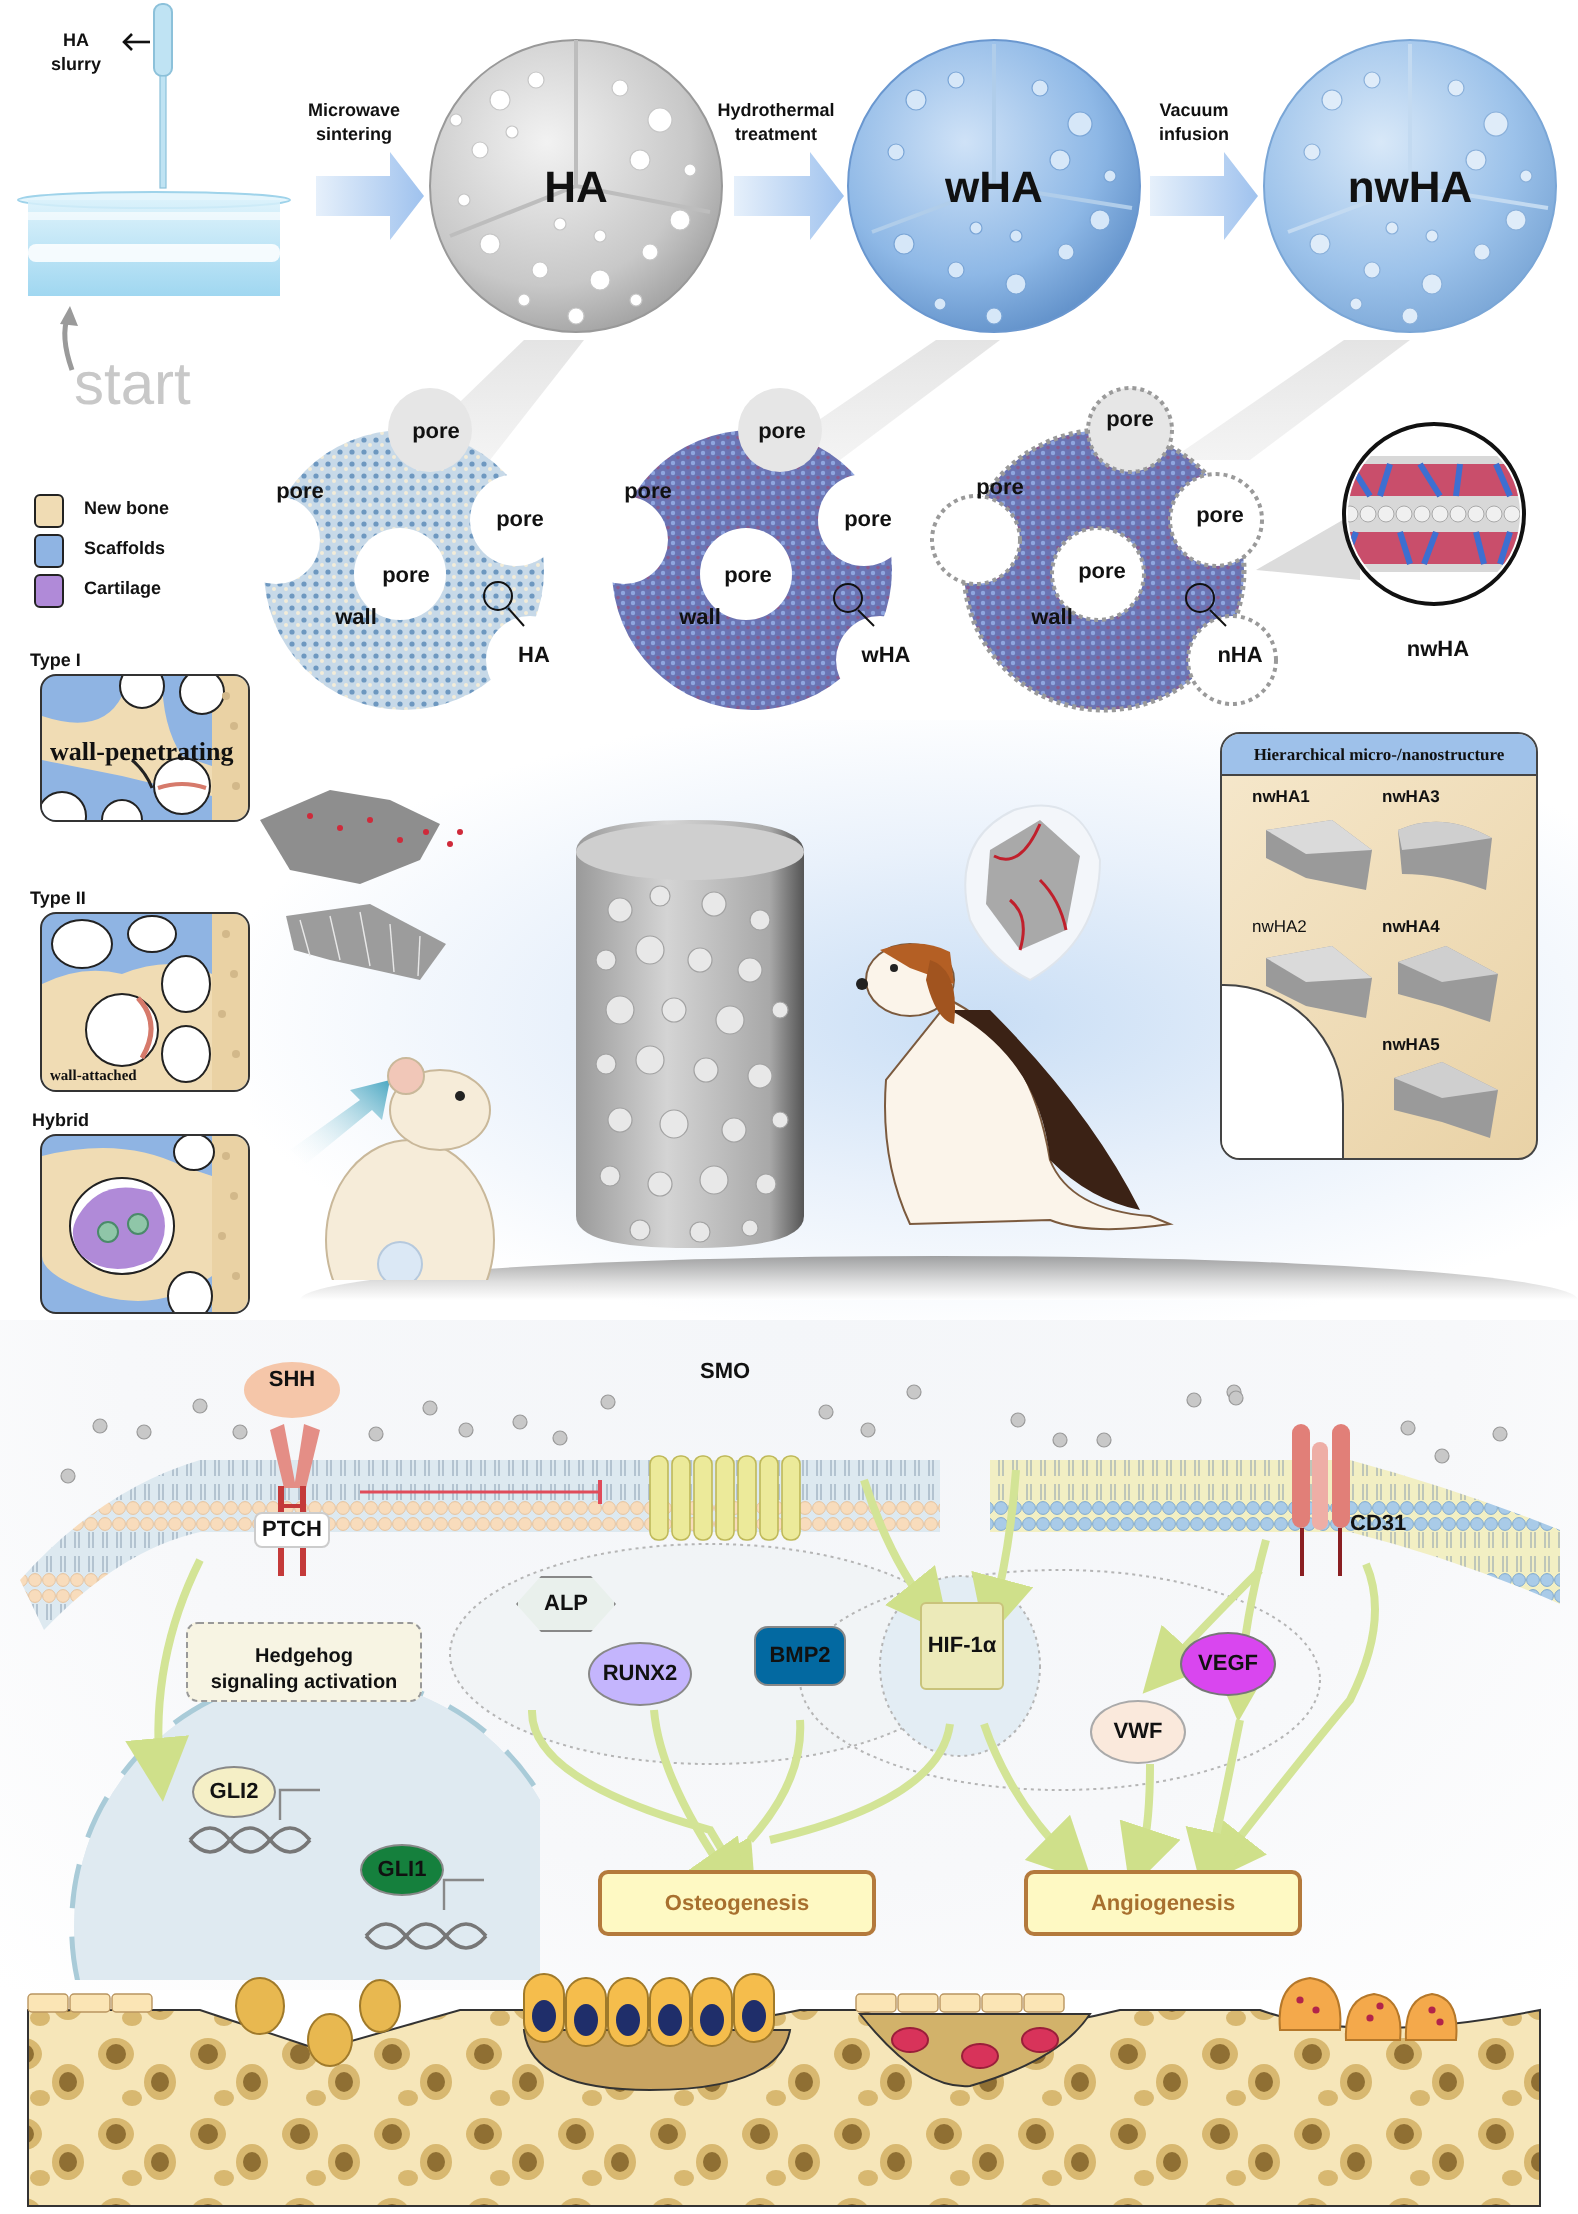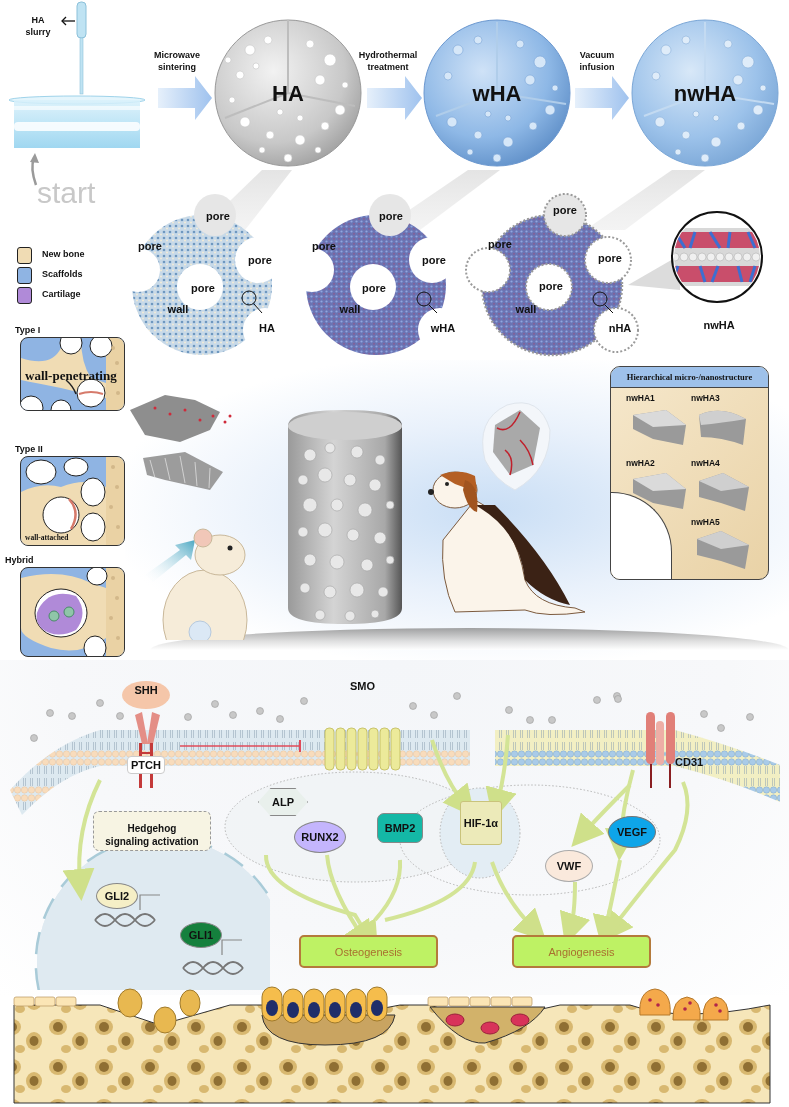--- a/index.html
+++ b/index.html
@@ -8,22 +8,22 @@
   .abs { position:absolute; }
   .lbl { position:absolute; font-weight:bold; font-size:10px; text-align:center; line-height:12px; color:#111; }
   .serif { font-family:"Liberation Serif", "DejaVu Serif", serif; }
   .big-label { font-size:22px; font-weight:bold; }
   .legend-swatch { position:absolute; width:13px; height:15px; border:1.5px solid #222; border-radius:3px; }
   .legend-text { position:absolute; font-size:9px; font-weight:bold; }
   .type-title { position:absolute; font-size:9px; font-weight:bold; text-align:left; width:110px; }
   .panel-box { position:absolute; border:1.5px solid #333; border-radius:8px; overflow:hidden; }
   .pill { position:absolute; display:flex; align-items:center; justify-content:center;
           font-weight:bold; font-size:11px; border:1px solid #888; }
-  .outcome-box { position:absolute; border:2px solid #b47a3c; border-radius:5px; background:#bef264;
-                 color:#a8702f; font-weight:normal; font-size:11px; display:flex; align-items:center; justify-content:center; }
+  .outcome-box { position:absolute; border:2px solid #b47a3c; border-radius:5px; background:#fef9c3;
+                 color:#a8702f; font-weight:bold; font-size:11px; display:flex; align-items:center; justify-content:center; }
 </style>
 </head>
 <body>
 
 <svg class="abs" style="left:0;top:0" width="789" height="200">
   <defs>
     <radialGradient id="gSphereGray" cx="40%" cy="35%" r="70%">
       <stop offset="0%" stop-color="#f2f2f2"></stop>
         <stop offset="70%" stop-color="#c8c8c8"></stop>
         <stop offset="100%" stop-color="#a0a0a0"></stop>
@@ -329,21 +329,21 @@
     <g fill="#d2b88a">
         <circle cx="92" cy="10" r="2"></circle>
         <circle cx="96" cy="30" r="2"></circle>
         <circle cx="90" cy="50" r="2"></circle>
         <circle cx="97" cy="70" r="2"></circle>
       </g>
   </svg>
   <div class="abs serif" style="left:4px;top:76px;font-size:7.5px;font-weight:bold">wall-attached</div>
 </div>
 
-<div class="type-title" style="left:5px;top:555px">Hybrid</div>
+<div class="type-title" style="left:16px;top:555px">Hybrid</div>
 <div class="panel-box" style="left:20px;top:567px;width:103px;height:88px;background:#8fb4e3">
   <svg width="103" height="88">
     <rect x="85" y="0" width="18" height="88" fill="#ead2a4"></rect>
     <path d="M0 10 Q40 0 70 15 L85 20 L85 70 Q60 88 30 80 Q0 70 0 60 Z" fill="#f0dcb4"></path>
     <ellipse cx="40" cy="45" rx="26" ry="24" fill="#fff" stroke="#222"></ellipse>
     <path d="M18 40 Q30 20 55 28 Q68 45 55 62 Q35 72 20 60 Q12 50 18 40 Z" fill="#b08ad8"></path>
     <circle cx="33" cy="48" r="5" fill="#8fc6a8" stroke="#4a8a6a"></circle>
     <circle cx="48" cy="44" r="5" fill="#8fc6a8" stroke="#4a8a6a"></circle>
     <ellipse cx="76" cy="8" rx="10" ry="9" fill="#fff" stroke="#222"></ellipse>
     <ellipse cx="74" cy="80" rx="11" ry="12" fill="#fff" stroke="#222"></ellipse>
@@ -454,21 +454,21 @@
     <path d="M372 48 Q385 55 395 32 M395 60 Q405 70 408 85 M380 70 Q390 78 385 95" stroke="#c0202c" stroke-width="1.5" fill="none"></path>
   </g>
 </svg>
 
 <div class="abs" style="left:610px;top:366px;width:157px;height:212px;border:1.5px solid #444;border-radius:10px;background:linear-gradient(135deg,#f6e8cc,#e9d2a6);overflow:hidden">
   <div class="serif" style="height:20px;background:#9ec1ea;border-bottom:1.5px solid #444;font-size:8.5px;font-weight:bold;text-align:center;line-height:20px">Hierarchical micro-/nanostructure</div>
   <div class="abs" style="left:-30px;top:125px;width:90px;height:120px;background:#ffffff;border-radius:0 60px 0 0;border-top:1.5px solid #444;border-right:1.5px solid #444"></div>
 
   <div class="abs" style="left:15px;top:26px;font-size:8.5px;font-weight:bold">nwHA1</div>
   <div class="abs" style="left:80px;top:26px;font-size:8.5px;font-weight:bold">nwHA3</div>
-  <div class="abs" style="left:15px;top:91px;font-size:8.5px;font-weight:bold">nwHA2</div>
+  <div class="abs" style="left:15px;top:91px;font-size:8.5px;font-weight:normal">nwHA2</div>
   <div class="abs" style="left:80px;top:91px;font-size:8.5px;font-weight:bold">nwHA4</div>
   <div class="abs" style="left:80px;top:150px;font-size:8.5px;font-weight:bold">nwHA5</div>
 
   <svg class="abs" style="left:0;top:0" width="157" height="212">
     <g>
         <path d="M22 48 L55 43 L75 58 L72 78 L42 72 L22 62 Z" fill="#9a9a9a"></path>
         <path d="M22 48 L55 43 L75 58 L42 60 Z" fill="#dadada"></path>
       </g>
     <g>
         <path d="M88 48 Q110 38 135 52 L132 78 Q110 70 90 70 Z" fill="#9a9a9a"></path>
@@ -616,23 +616,23 @@
 <div class="abs" style="left:675px;top:756px;font-weight:bold;font-size:11px">CD31</div>
 
 <div class="abs" style="left:93px;top:811px;width:118px;height:40px;border:1px dashed #999;border-radius:6px;background:#f7f4e3;font-weight:bold;font-size:10px;text-align:center;line-height:13px;white-space:pre-line;padding-top:10px;box-sizing:border-box">Hedgehog
 signaling activation</div>
 
 <div class="pill" style="left:96px;top:883px;width:40px;height:24px;border-radius:50%;background:#f5efc6">GLI2</div>
 <div class="pill" style="left:180px;top:922px;width:40px;height:24px;border-radius:50%;background:#15803d">GLI1</div>
 
 <div class="pill" style="left:258px;top:788px;width:48px;height:26px;background:#e9f0ec;clip-path:polygon(0 50%,25% 0,75% 0,100% 50%,75% 100%,25% 100%)">ALP</div>
 <div class="pill" style="left:294px;top:821px;width:50px;height:30px;border-radius:50%;background:#c4b5fd">RUNX2</div>
-<div class="pill" style="left:377px;top:813px;width:44px;height:28px;border-radius:7px;background:#14b8a6">BMP2</div>
+<div class="pill" style="left:377px;top:813px;width:44px;height:28px;border-radius:7px;background:#0369a1">BMP2</div>
 <div class="pill" style="left:460px;top:801px;width:40px;height:42px;border-radius:3px;background:#eceab9;border-color:#c9c37b">HIF-1α</div>
-<div class="pill" style="left:608px;top:816px;width:46px;height:30px;border-radius:50%;background:#0ea5e9;border-color:#777">VEGF</div>
+<div class="pill" style="left:590px;top:816px;width:46px;height:30px;border-radius:50%;background:#d946ef;border-color:#777">VEGF</div>
 <div class="pill" style="left:545px;top:850px;width:46px;height:30px;border-radius:50%;background:#fae9dc;border-color:#aaa">VWF</div>
 
 <div class="outcome-box" style="left:299px;top:935px;width:135px;height:29px">Osteogenesis</div>
 <div class="outcome-box" style="left:512px;top:935px;width:135px;height:29px">Angiogenesis</div>
 
 <svg class="abs" style="left:0;top:975px" width="789" height="132">
   <defs>
     <pattern id="pBone" width="46" height="40" patternUnits="userSpaceOnUse">
       <rect width="46" height="40" fill="#f6e6b9"></rect>
       <ellipse cx="12" cy="12" rx="9" ry="8" fill="#d8b870"></ellipse>

